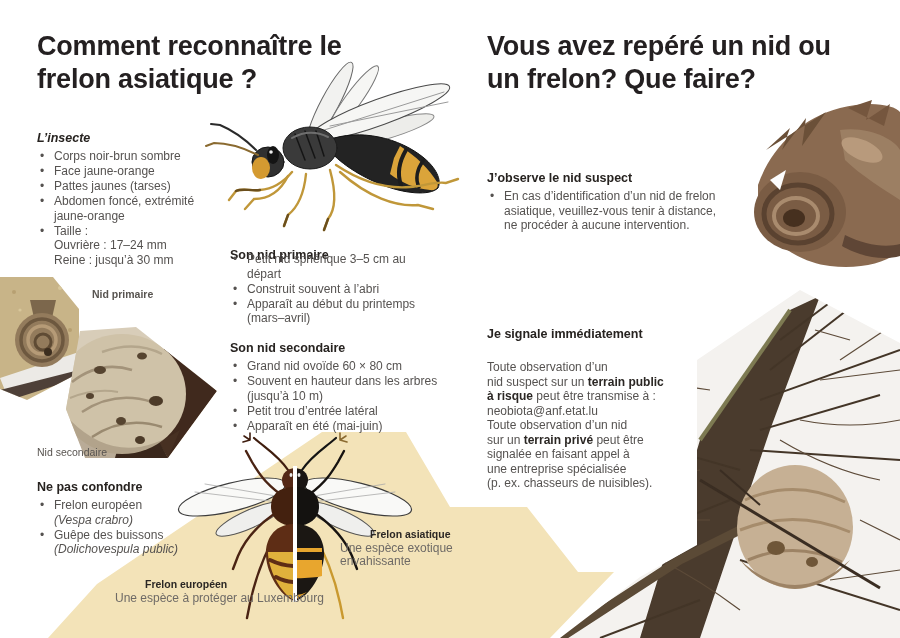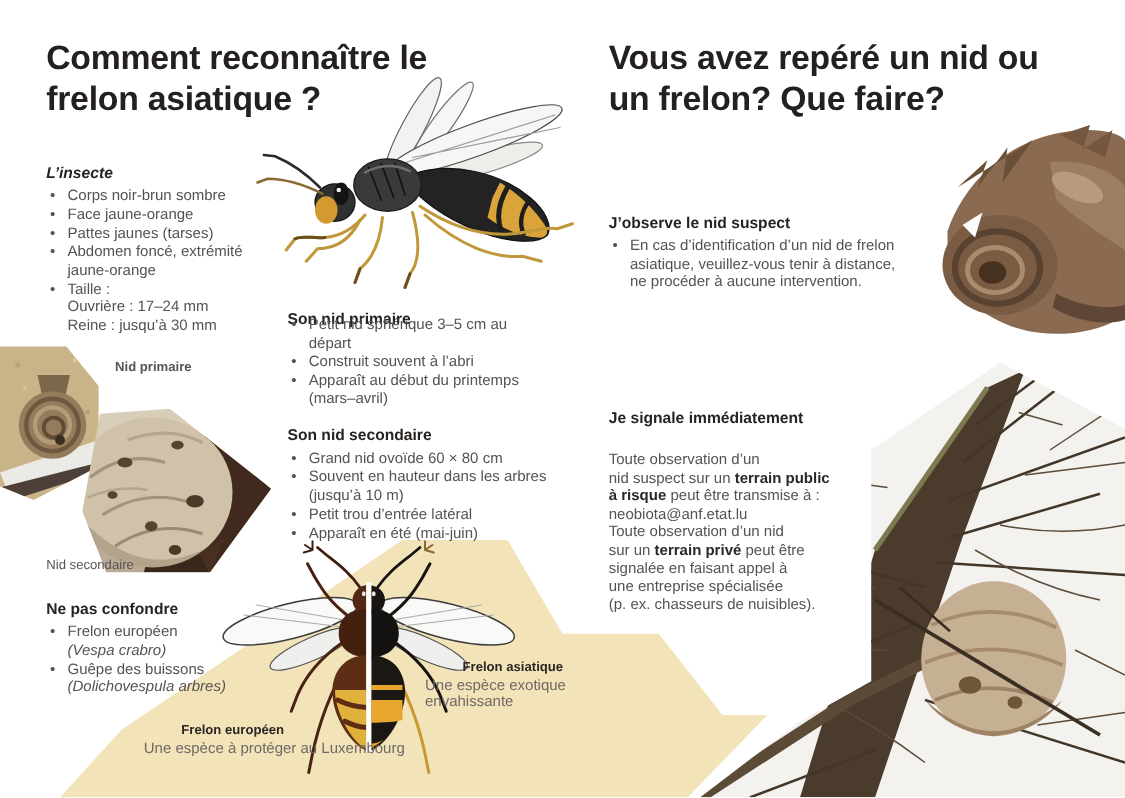--- a/index.html
+++ b/index.html
@@ -231,21 +231,21 @@
 Ouvrière : 17–24 mm
 Reine : jusqu’à 30 mm</li>
   </ul>
 
   <div class="abs photo-label" style="left:92px;top:288px;font-weight:bold;">Nid primaire</div>
   <div class="abs photo-label" style="left:37px;top:446px;">Nid secondaire</div>
 
   <div class="abs h-section" style="left:37px;top:480px;">Ne pas confondre</div>
   <ul class="abs" style="left:37px;top:496px;width:200px;">
     <li><span>Frelon européen</span><br><span class="it">(Vespa crabro)</span></li>
-    <li><span>Guêpe des buissons</span><br><span class="it">(Dolichovespula arbres)</span></li>
+    <li><span>Guêpe des buissons</span><br><span class="it">(Dolichovespula public)</span></li>
   </ul>
 
   <div class="abs caption-b" style="left:115px;top:578px;">Frelon européen</div>
   <div class="abs caption" style="left:115px;top:592px;">Une espèce à protéger au Luxembourg</div>
 
   <div class="abs h-section" style="left:230px;top:248px;">Son nid primaire</div>
   <ul class="abs" style="left:230px;top:250px;width:225px;">
     <li>Petit nid sphérique 3–5 cm au
 départ</li>
     <li>Construit souvent à l’abri</li>

